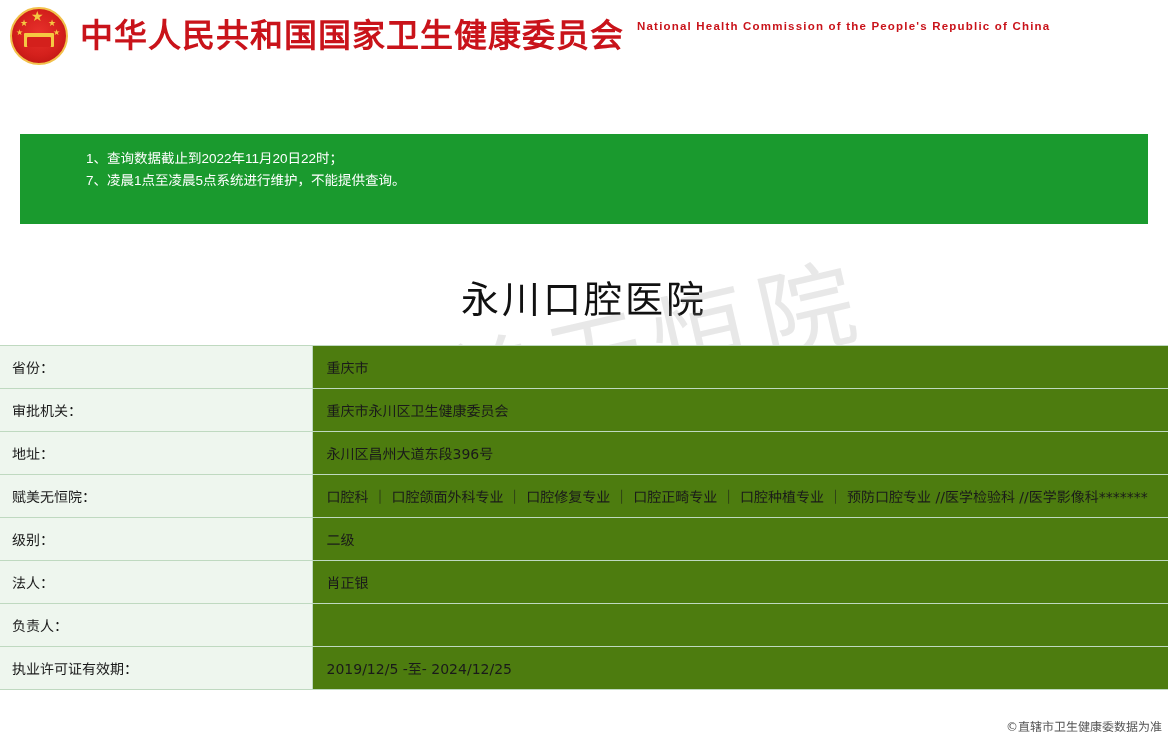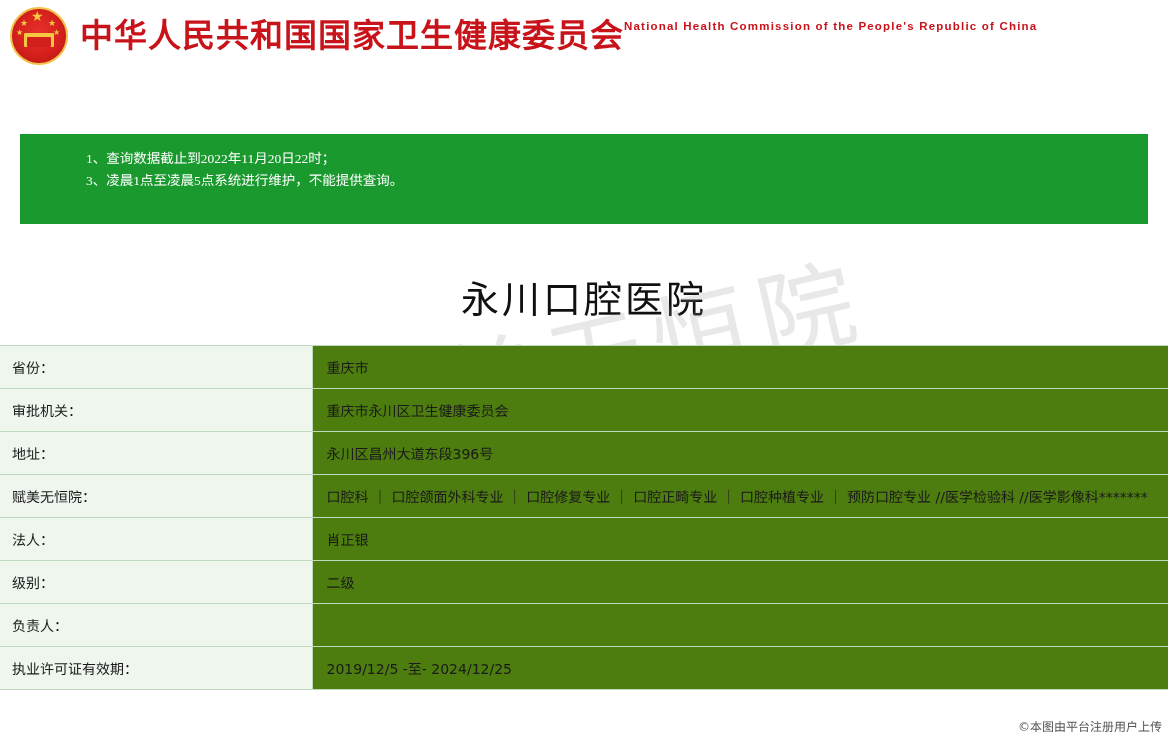--- a/index.html
+++ b/index.html
@@ -84,39 +84,40 @@
     font-family: "DejaVu Sans", "Liberation Sans", sans-serif;
   }
   .header-en {
     color: #c9131a;
     font-size: 11.5px;
     font-weight: bold;
     letter-spacing: 1.2px;
     line-height: 16px;
     white-space: nowrap;
     margin-top: 1px;
+    margin-left: 13px;
   }
 
   
   .notice {
     position: absolute;
     left: 20px;
     top: 134px;
     width: 1128px;
     height: 90px;
     background: #1a9a2e;
     box-sizing: border-box;
     padding: 14px 0 0 66px;
   }
   .notice-line {
     color: #ffffff;
     font-size: 13.5px;
     line-height: 22px;
     white-space: nowrap;
-    font-family: Liberation Serif, serif;
+    font-family: Liberation Sans, sans-serif;
   }
 
   
   .hospital-title {
     position: absolute;
     left: 0;
     top: 269px;
     width: 1168px;
     text-align: center;
     font-size: 38px;
@@ -198,21 +199,21 @@
       <div class="star s5">★</div>
     </div>
     <div class="header-text">
       <div class="header-cn">中华人民共和国国家卫生健康委员会</div>
       <div class="header-en">National Health Commission of the People's Republic of China</div>
     </div>
   </div>
 
   <div class="notice">
     <div class="notice-line">1、查询数据截止到2022年11月20日22时；</div>
-    <div class="notice-line">3、凌晨1点至凌晨5点系统进行维护，不能提供查询。</div>
+    <div class="notice-line">7、凌晨1点至凌晨5点系统进行维护，不能提供查询。</div>
   </div>
 
   <div class="hospital-title">永川口腔医院</div>
 
   <div class="watermark">赋美无恒院</div>
 
   <table class="info-table">
     <tbody>
       <tr>
         <td class="label">省份：</td>
@@ -224,32 +225,32 @@
       </tr>
       <tr>
         <td class="label">地址：</td>
         <td class="value">永川区昌州大道东段396号</td>
       </tr>
       <tr>
         <td class="label">赋美无恒院：</td>
         <td class="value">口腔科 ｜ 口腔颌面外科专业 ｜ 口腔修复专业 ｜ 口腔正畸专业 ｜ 口腔种植专业 ｜ 预防口腔专业 //医学检验科 //医学影像科*******</td>
       </tr>
       <tr>
+        <td class="label">级别：</td>
+        <td class="value">二级</td>
+      </tr>
+      <tr>
         <td class="label">法人：</td>
         <td class="value">肖正银</td>
       </tr>
       <tr>
-        <td class="label">级别：</td>
-        <td class="value">二级</td>
-      </tr>
-      <tr>
         <td class="label">负责人：</td>
         <td class="value"></td>
       </tr>
       <tr>
         <td class="label">执业许可证有效期：</td>
         <td class="value">2019/12/5 -至- 2024/12/25</td>
       </tr>
     </tbody>
   </table>
 
-  <div class="watermark-bottom">©本图由平台注册用户上传</div>
+  <div class="watermark-bottom">©直辖市卫生健康委数据为准</div>
 </div>
 
 </body></html>

